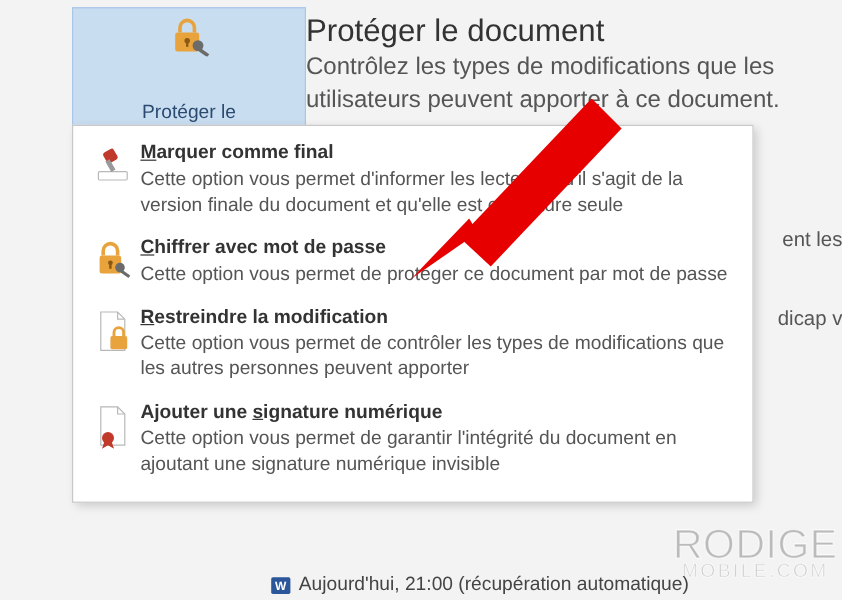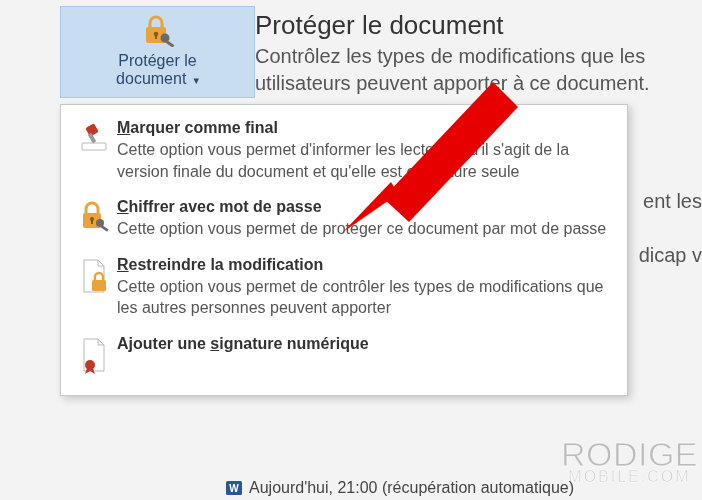--- a/index.html
+++ b/index.html
@@ -21,20 +21,21 @@
   .protect-btn {
     width: 195px;
     background: #c9ddf1;
     border: 1px solid #a9c6e6;
     display: flex;
     flex-direction: column;
     align-items: center;
     padding: 6px 4px 8px 4px;
     margin: 2px 0 0 60px;
     cursor: pointer;
+    gap: 32px;
   }
   .protect-btn .lock-big { margin-bottom: 2px; }
   .protect-btn-label {
     text-align: center;
     color: #2a4a70;
     font-size: 16px;
     line-height: 1.15;
   }
   .protect-btn .dropdown-caret { margin-left: 4px; font-size: 11px; color:#2a4a70;}
   .header-text {
@@ -49,21 +50,21 @@
   }
   .header-text p {
     font-size: 20px;
     color: #555;
     line-height: 1.35;
   }
   .bg-line {
     position: absolute;
     right: 0;
     color: #555;
-    font-size: 20px;
+    font-size: 17px;
     white-space: nowrap;
   }
   .dropdown {
     position: absolute;
     left: 60px;
     top: 104px;
     width: 568px;
     background: #fff;
     border: 1px solid #c8c8c8;
     box-shadow: 3px 3px 8px rgba(0,0,0,0.18);
@@ -149,21 +150,21 @@
       <span>document</span><span class="dropdown-caret"> ▾</span>
     </div>
   </div>
   <div class="header-text">
     <h1>Protéger le document</h1>
     <p>Contrôlez les types de modifications que les utilisateurs peuvent apporter à ce document.</p>
   </div>
 </div>
 
 <span class="bg-line" style="top:190px">ent les</span>
-<span class="bg-line" style="top:244px">dicap v</span>
+<span class="bg-line" style="top:256px">dicap v</span>
 
 <div class="dropdown">
 
   <div class="menu-item">
     <div class="mi-icon">
       <svg width="34" height="34" viewBox="0 0 34 34">
         <rect x="4" y="22" width="24" height="7" rx="1" fill="#fff" stroke="#b8b8b8"></rect>
         <rect x="9" y="4" width="10" height="10" rx="2" transform="rotate(-30 14 9)" fill="#c0392b"></rect>
         <rect x="12" y="12" width="4" height="10" transform="rotate(-30 14 17)" fill="#999"></rect>
       </svg>
@@ -210,20 +211,21 @@
     <div class="mi-icon">
       <svg width="34" height="38" viewBox="0 0 34 38">
         <path d="M6 2 h14 l6 6 v26 h-20 z" fill="#fff" stroke="#b8b8b8"></path>
         <path d="M20 2 v6 h6" fill="none" stroke="#b8b8b8"></path>
         <circle cx="12" cy="28" r="5" fill="#c0392b"></circle>
         <path d="M9 31 l-2 6 l5 -3 l5 3 l-2 -6" fill="#c0392b"></path>
       </svg>
     </div>
     <div class="mi-text">
       <div class="mi-title">Ajouter une <span class="ul1">s</span>ignature numérique</div>
+      <div class="mi-desc">Cette option vous permet de garantir l'intégrité du document en ajoutant une signature numérique invisible</div>
     </div>
   </div>
 
 </div>
 
 <svg class="arrow" viewBox="0 0 190 160">
   <g fill="#e60000">
     <polygon points="0,150 55,112 48,100"></polygon>
     <polygon points="40,116 150,0 175,25 66,140"></polygon>
   </g>

